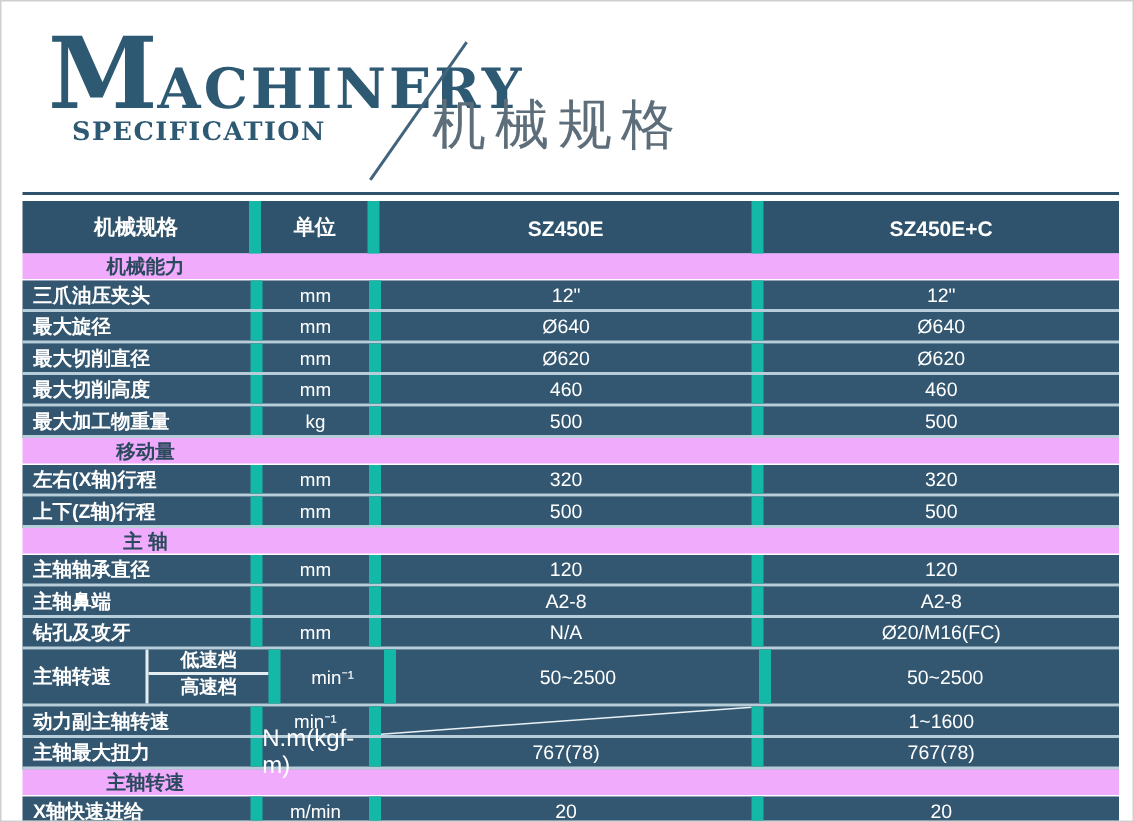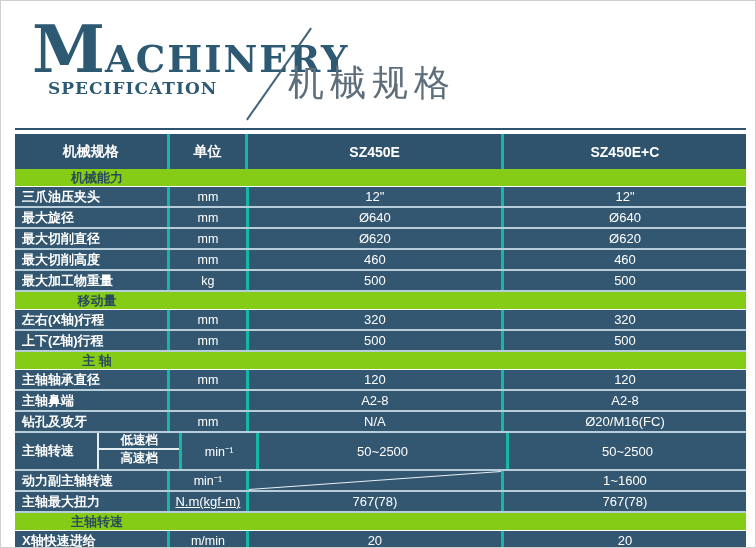--- a/index.html
+++ b/index.html
@@ -41,32 +41,32 @@
   .thead{display:flex;height:35px;background:#2f536c;}
   .th{
     display:flex;align-items:center;justify-content:center;
     color:#fff;font-weight:700;font-size:14px;box-sizing:border-box;
   }
   .c1{width:164px;}
   .c2{width:85px;}
   .c3{width:276px;}
   .c4{width:265px;}
   .th.c2,.th.c3,.th.c4,
-  .cell.c2,.cell.c3,.cell.c4{border-left:3px solid #14b8a6;}
+  .cell.c2,.cell.c3,.cell.c4{border-left:8px solid #14b8a6;}
   .trow{display:flex;}
   .row-data{height:19px;background:#335771;border-bottom:2px solid #b7cdd9;box-sizing:content-box;}
   .cell{
     display:flex;align-items:center;box-sizing:border-box;
     color:#fff;font-size:13px;
   }
   .label-cell{padding-left:7px;font-weight:700;font-size:13px;}
   .unit-cell,.value-cell{justify-content:center;}
   .unit-cell{font-size:12.5px;}
-  .small-unit{font-size:13px;text-decoration:underline;}
-  .row-section{height:17px;background:#84cc16;border-bottom:1px solid #ffffff;}
+  .small-unit{font-size:16px;}
+  .row-section{height:17px;background:#f0abfc;border-bottom:1px solid #ffffff;}
   .section-label{
     width:164px;text-align:center;color:#2c4a5e;
     font-weight:700;font-size:13px;line-height:17px;
   }
   
   .row-split{height:36px;background:#335771;border-bottom:2px solid #b7cdd9;}
   .split-c1{width:164px;display:flex;box-sizing:border-box;border-radius:12px;}
   .split-label{
     width:91px;display:flex;align-items:center;padding-left:7px;
     box-sizing:border-box;color:#fff;font-weight:700;font-size:13px;

